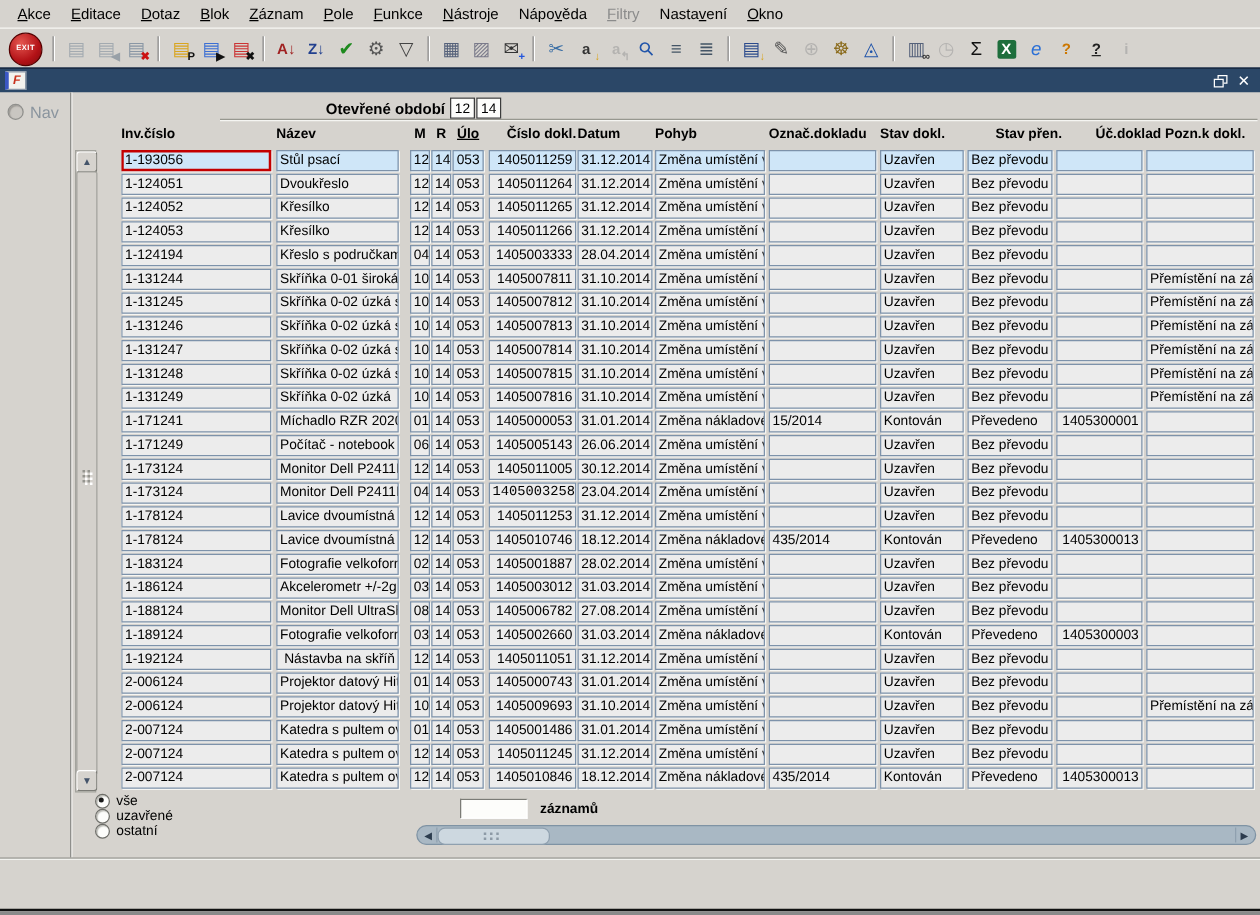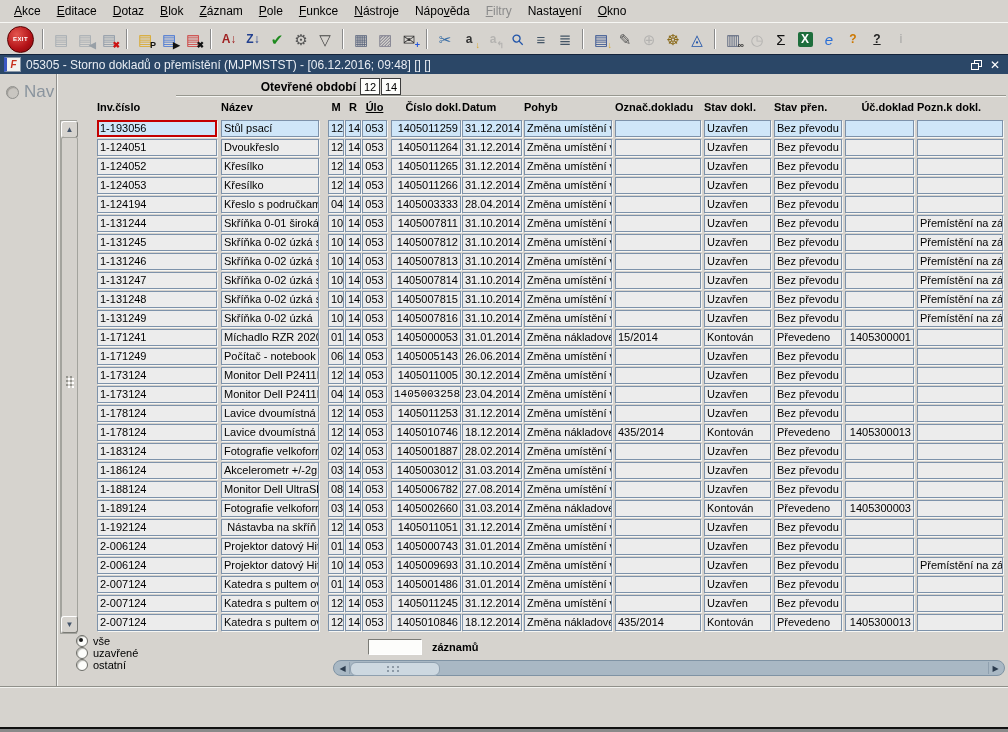--- a/index.html
+++ b/index.html
@@ -39,21 +39,21 @@
   .win-controls{margin-left:auto;display:flex;align-items:center;gap:8px;padding-right:8px;}
   .icon-restore{position:relative;width:11px;height:10px;}
   .icon-restore .b1{position:absolute;top:0;right:0;width:6px;height:5px;border:1px solid #fff;}
   .icon-restore .b2{position:absolute;bottom:0;left:0;width:6px;height:5px;border:1px solid #fff;background:#2b4767;}
   .icon-close{color:#fff;font-size:12px;line-height:1;}
 
   
   .content{position:absolute;top:74px;left:0;width:1008px;height:612px;background:#d6d3ce;}
   .nav-divider{position:absolute;top:0;left:56px;height:612px;width:0;
                border-left:1px solid #8f8f8c;border-right:1px solid #f4f4f1;}
-  .nav-box{position:absolute;top:8px;left:6px;display:flex;align-items:center;gap:5px;color:#8a949e;font-size:17px;}
+  .nav-box{position:absolute;top:8px;left:6px;display:flex;align-items:center;gap:5px;color:#8a949e;font-size:13px;}
   .nav-box .circ{width:11px;height:11px;border-radius:50%;background:#c9c6c1;
                  border:1px solid #8f8f8c;box-shadow:inset 1px 1px 1px #9d9a95;}
 
   .period-label{position:absolute;top:6px;left:160px;width:196px;text-align:right;
                 font-weight:bold;font-size:12px;}
   .period-field{position:absolute;top:4px;width:18px;height:15px;background:#fdfdfb;
                 border:1px solid #3c3c3c;font-size:11px;display:flex;align-items:center;justify-content:center;}
   .pf-m{left:360px;} .pf-y{left:381px;}
   .block-divider{position:absolute;top:21px;left:176px;width:830px;height:0;
                  border-top:1px solid #97978f;border-bottom:1px solid #f5f5f2;}
@@ -258,21 +258,20 @@
       <div class="tb-btn small">
         <span style="color: rgb(34, 34, 34); text-decoration: underline;">?</span>
       </div>
       <div class="tb-btn disabled small">
         <span style="color: rgb(154, 154, 154);">i</span>
       </div>
     </div>
 
   <div class="titlebar">
     <span class="app-icon">F</span>
-    <span>05305 - Storno dokladů o přemístění (MJPMSTST) - [06.12.2016; 09:48] [] []</span>
     <span class="win-controls">
       <span class="icon-restore">
           <i class="b1"></i>
           <i class="b2"></i>
         </span>
       <span class="icon-close">✕</span>
     </span>
   </div>
 
   <div class="content">
@@ -292,21 +291,21 @@
         <div class="hcell" style="width: 120px; margin-left: 0px; text-align: left;">Inv.číslo</div>
         <div class="hcell" style="width: 98px; margin-left: 4px; text-align: left;">Název</div>
         <div class="hcell" style="width: 16px; margin-left: 9px; text-align: center;">M</div>
         <div class="hcell" style="width: 16px; margin-left: 1px; text-align: center;">R</div>
         <div class="hcell" style="width: 25px; margin-left: 1px; text-align: center; text-decoration: underline;">Úlo</div>
         <div class="hcell" style="width: 70px; margin-left: 4px; text-align: right;">Číslo dokl.</div>
         <div class="hcell" style="width: 60px; margin-left: 1px; text-align: left;">Datum</div>
         <div class="hcell" style="width: 88px; margin-left: 2px; text-align: left;">Pohyb</div>
         <div class="hcell" style="width: 86px; margin-left: 3px; text-align: left;">Označ.dokladu</div>
         <div class="hcell" style="width: 67px; margin-left: 3px; text-align: left;">Stav dokl.</div>
-        <div class="hcell" style="width: 68px; margin-left: 3px; text-align: left;">Stav přen.</div>
+        <div class="hcell" style="width: 68px; margin-left: 18px; text-align: center;">Stav přen.</div>
         <div class="hcell" style="width: 69px; margin-left: 3px; text-align: right;">Úč.doklad</div>
         <div class="hcell" style="width: 86px; margin-left: 3px; text-align: left;">Pozn.k dokl.</div>
       </div>
 
     <div class="vscroll">
       <div class="sb-btn sb-up">▲</div>
       <div class="vthumb">
         <div class="dots3x3" style="top:238px;"></div>
       </div>
       <div class="sb-btn sb-down">▼</div>

